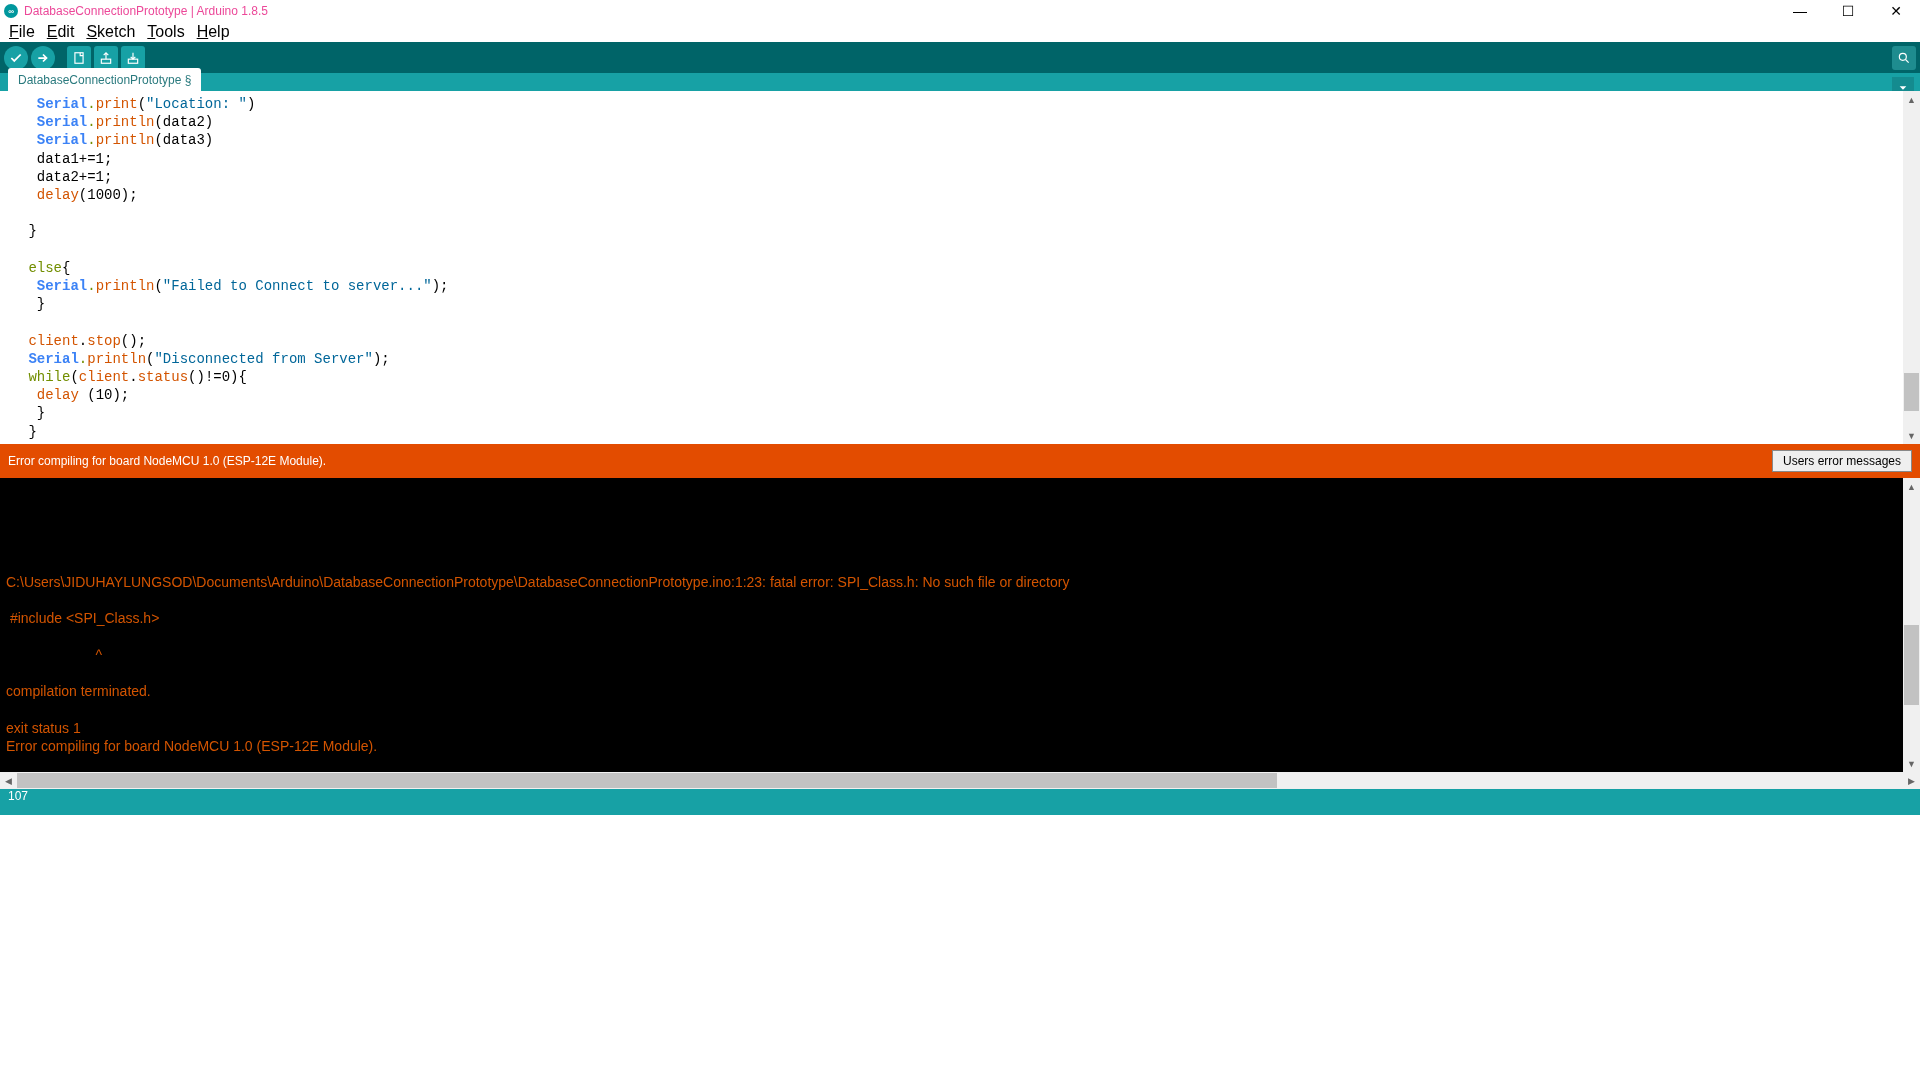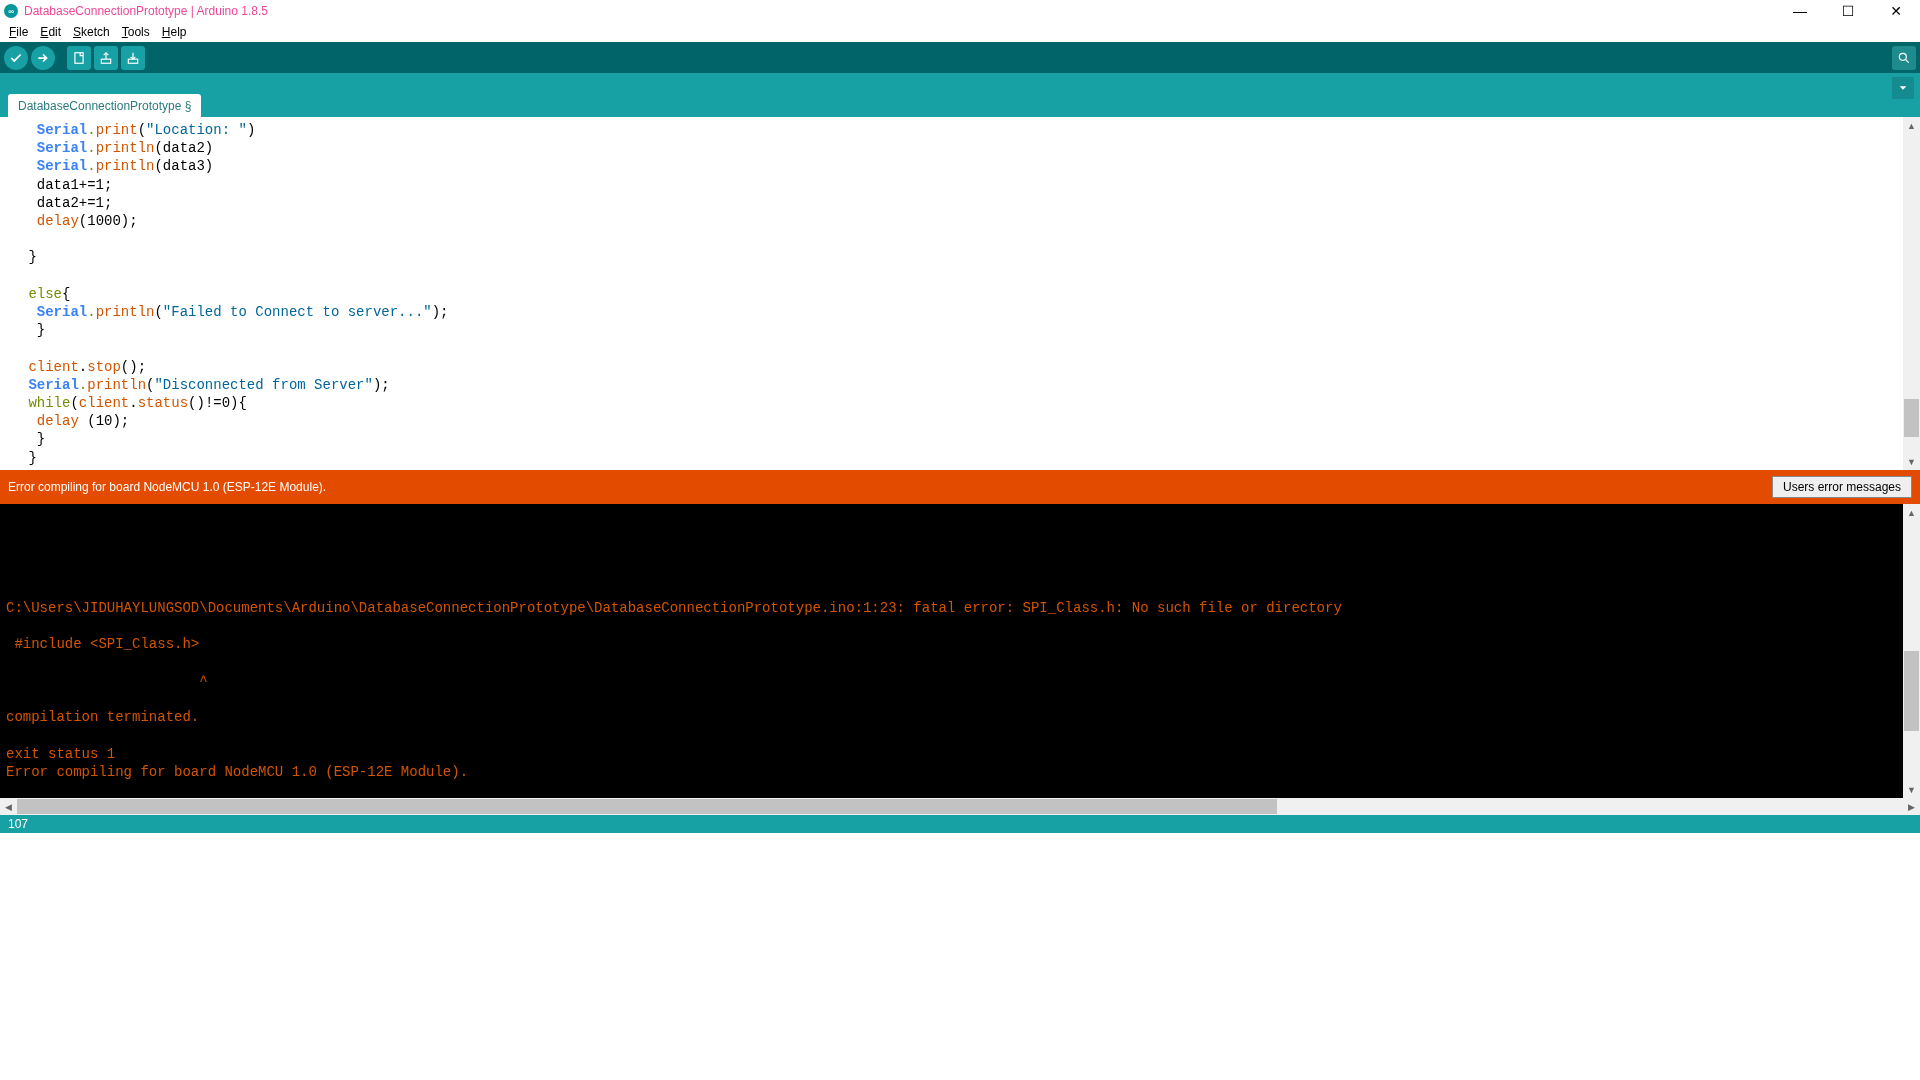--- a/index.html
+++ b/index.html
@@ -35,21 +35,21 @@
 .menu-bar {
   height: 20px;
   background: #fff;
   display: flex;
   align-items: center;
   padding: 0 4px;
   gap: 2px;
 }
 .menu-bar .menu-item {
   padding: 1px 5px;
-  font-size: 12px;
+  font-size: 16px;
   cursor: pointer;
 }
 .menu-bar .menu-item .underline { text-decoration: underline; }
 
 .toolbar {
   height: 31px;
   background: #006468;
   display: flex;
   align-items: center;
   padding: 0 4px;
@@ -67,21 +67,21 @@
 .toolbar .spacer { flex: 1; }
 .toolbar .serial-mon {
   width: 24px; height: 24px;
   background: #1e8c8f;
   border-radius: 3px;
   display: flex; align-items: center; justify-content: center;
   cursor: pointer;
 }
 
 .tab-bar {
-  height: 44px;
+  height: 18px;
   background: #17a1a5;
   display: flex;
   align-items: flex-end;
   padding: 0 8px;
   position: relative;
 }
 .tab-bar .tab {
   background: #fff;
   padding: 5px 10px 4px 10px;
   font-size: 12px;
@@ -162,21 +162,21 @@
 .console-area {
   flex: 0 0 auto;
   height: 294px;
   background: #000;
   position: relative;
   display: flex;
 }
 .console-content {
   flex: 1;
   padding: 4px 6px;
-  font-family: Liberation Mono, monospace;
+  font-family: Liberation Sans, sans-serif;
   font-size: 14px;
   line-height: 18.2px;
   white-space: pre;
   color: #d35400;
   overflow: hidden;
 }
 .console-scrollbar {
   width: 17px;
   background: #f0f0f0;
   position: relative;
@@ -192,24 +192,23 @@
   height: 17px;
   background: #f0f0f0;
   display: flex;
   align-items: center;
 }
 .h-scrollbar .arrow { width:17px; display:flex; align-items:center; justify-content:center; font-size:9px; color:#666;}
 .h-scrollbar .track { flex:1; position:relative; height:100%;}
 .h-scrollbar .thumb { position:absolute; top:1px; bottom:1px; left:0; width: 1260px; background:#c2c2c2;}
 
 .footer-bar {
-  height: 18px;
+  height: 26px;
   background: #17a1a5;
   display: flex;
-  align-items: center;
   padding: 0 8px;
   color: #fff;
   font-size: 12px;
 }
 .footer-bar .board-info { margin-left: auto; }
 </style>
 </head>
 <body>
 
 <div class="title-bar">

